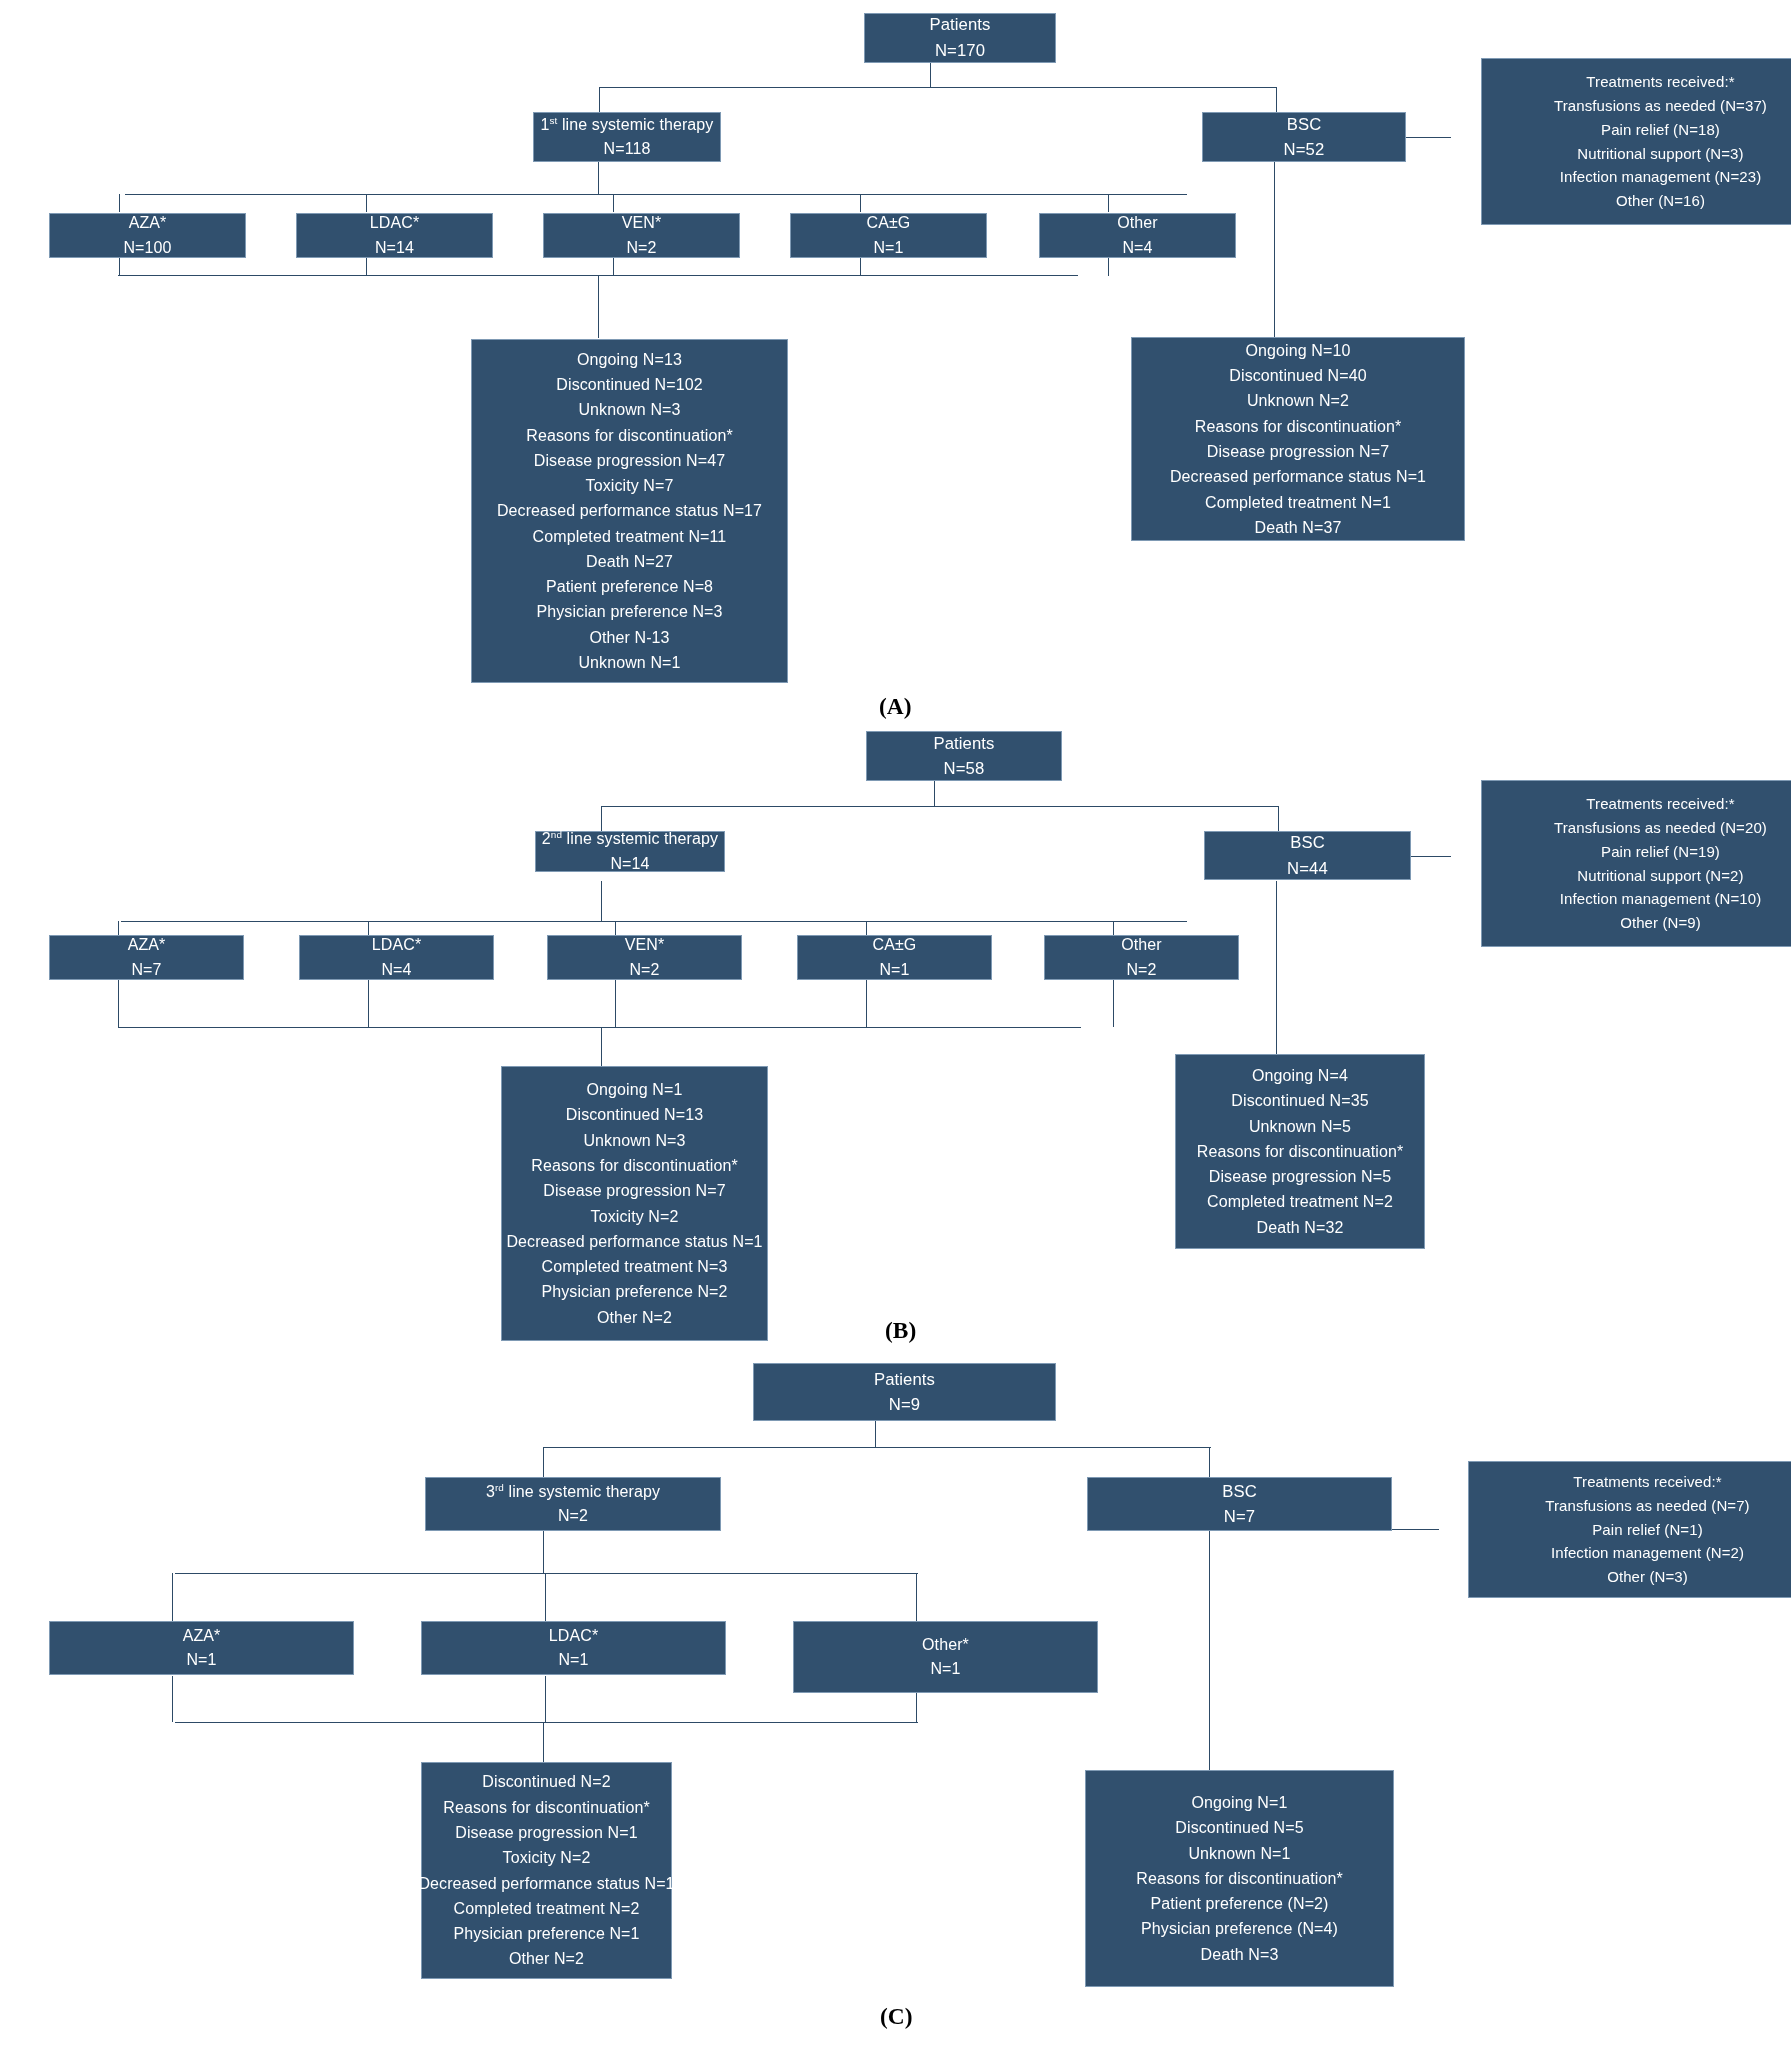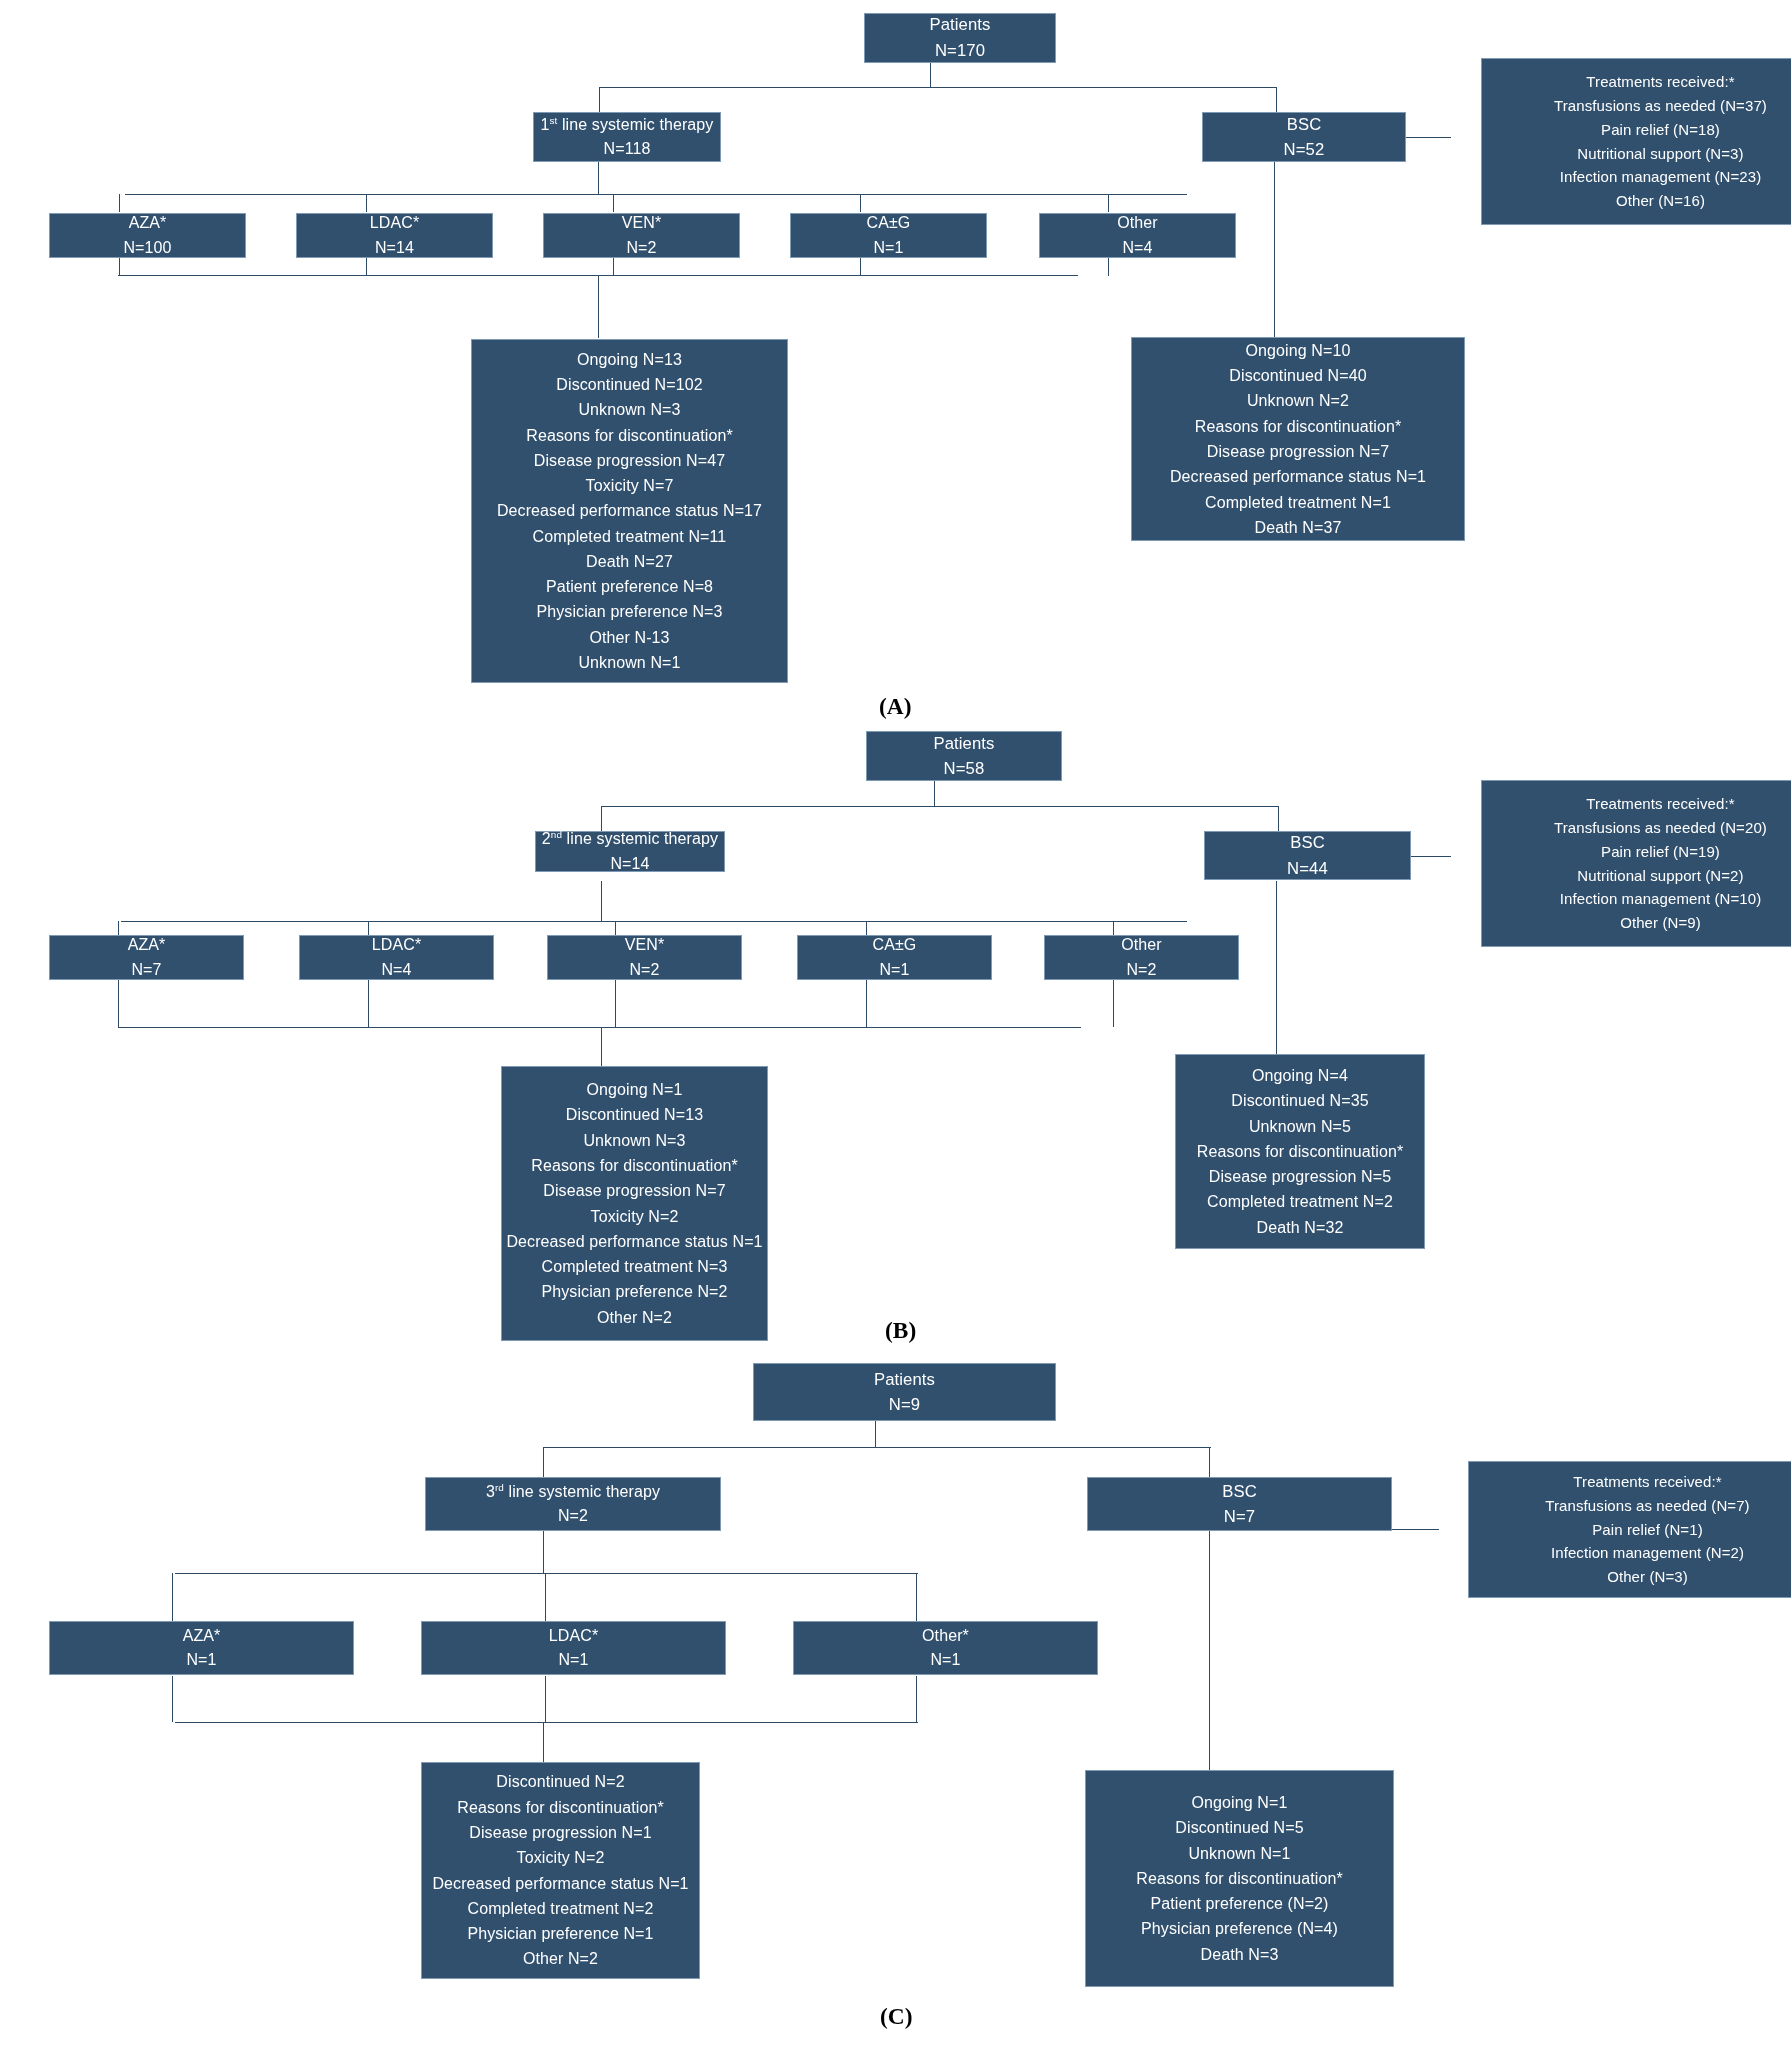--- a/index.html
+++ b/index.html
@@ -252,30 +252,30 @@
     <div class="box" style="left: 20px; top: 1621px; width: 305px; height: 54px; font-size: 16px;">
       <span class="ln">AZA*</span>
       <span class="ln">N=1</span>
     </div>
     <div class="conn vline" style="left: 545px; top: 1573px; height: 48px;"></div>
     <div class="box" style="left: 392px; top: 1621px; width: 305px; height: 54px; font-size: 16px;">
       <span class="ln">LDAC*</span>
       <span class="ln">N=1</span>
     </div>
     <div class="conn vline" style="left: 916px; top: 1573px; height: 48px;"></div>
-    <div class="box" style="left: 764px; top: 1621px; width: 305px; height: 54px; font-size: 16px; text-align: center;">
+    <div class="box" style="left: 764px; top: 1621px; width: 305px; height: 72px; font-size: 16px; text-align: center;">
       <span class="ln">Other*</span>
       <span class="ln">N=1</span>
     </div>
     <div class="conn vline" style="left: 172px; top: 1676px; height: 46px;"></div>
     <div class="conn vline" style="left: 545px; top: 1676px; height: 46px;"></div>
     <div class="conn vline" style="left: 916px; top: 1676px; height: 46px;"></div>
     <div class="conn hline" style="left: 175px; top: 1722px; width: 743px;"></div>
     <div class="conn vline" style="left: 543px; top: 1722px; height: 40px;"></div>
-    <div class="box listbox" style="left: 392px; top: 1762px; width: 279px; height: 217px; font-size: 16px;">
+    <div class="box listbox" style="left: 392px; top: 1762px; width: 251px; height: 217px; font-size: 16px;">
       <span class="ln">Discontinued N=2</span>
       <span class="ln">Reasons for discontinuation*</span>
       <span class="ln">Disease progression N=1</span>
       <span class="ln">Toxicity N=2</span>
       <span class="ln">Decreased performance status N=1</span>
       <span class="ln">Completed treatment N=2</span>
       <span class="ln">Physician preference N=1</span>
       <span class="ln">Other N=2</span>
     </div>
     <div class="conn vline" style="left: 1209px; top: 1531px; height: 239px;"></div>

